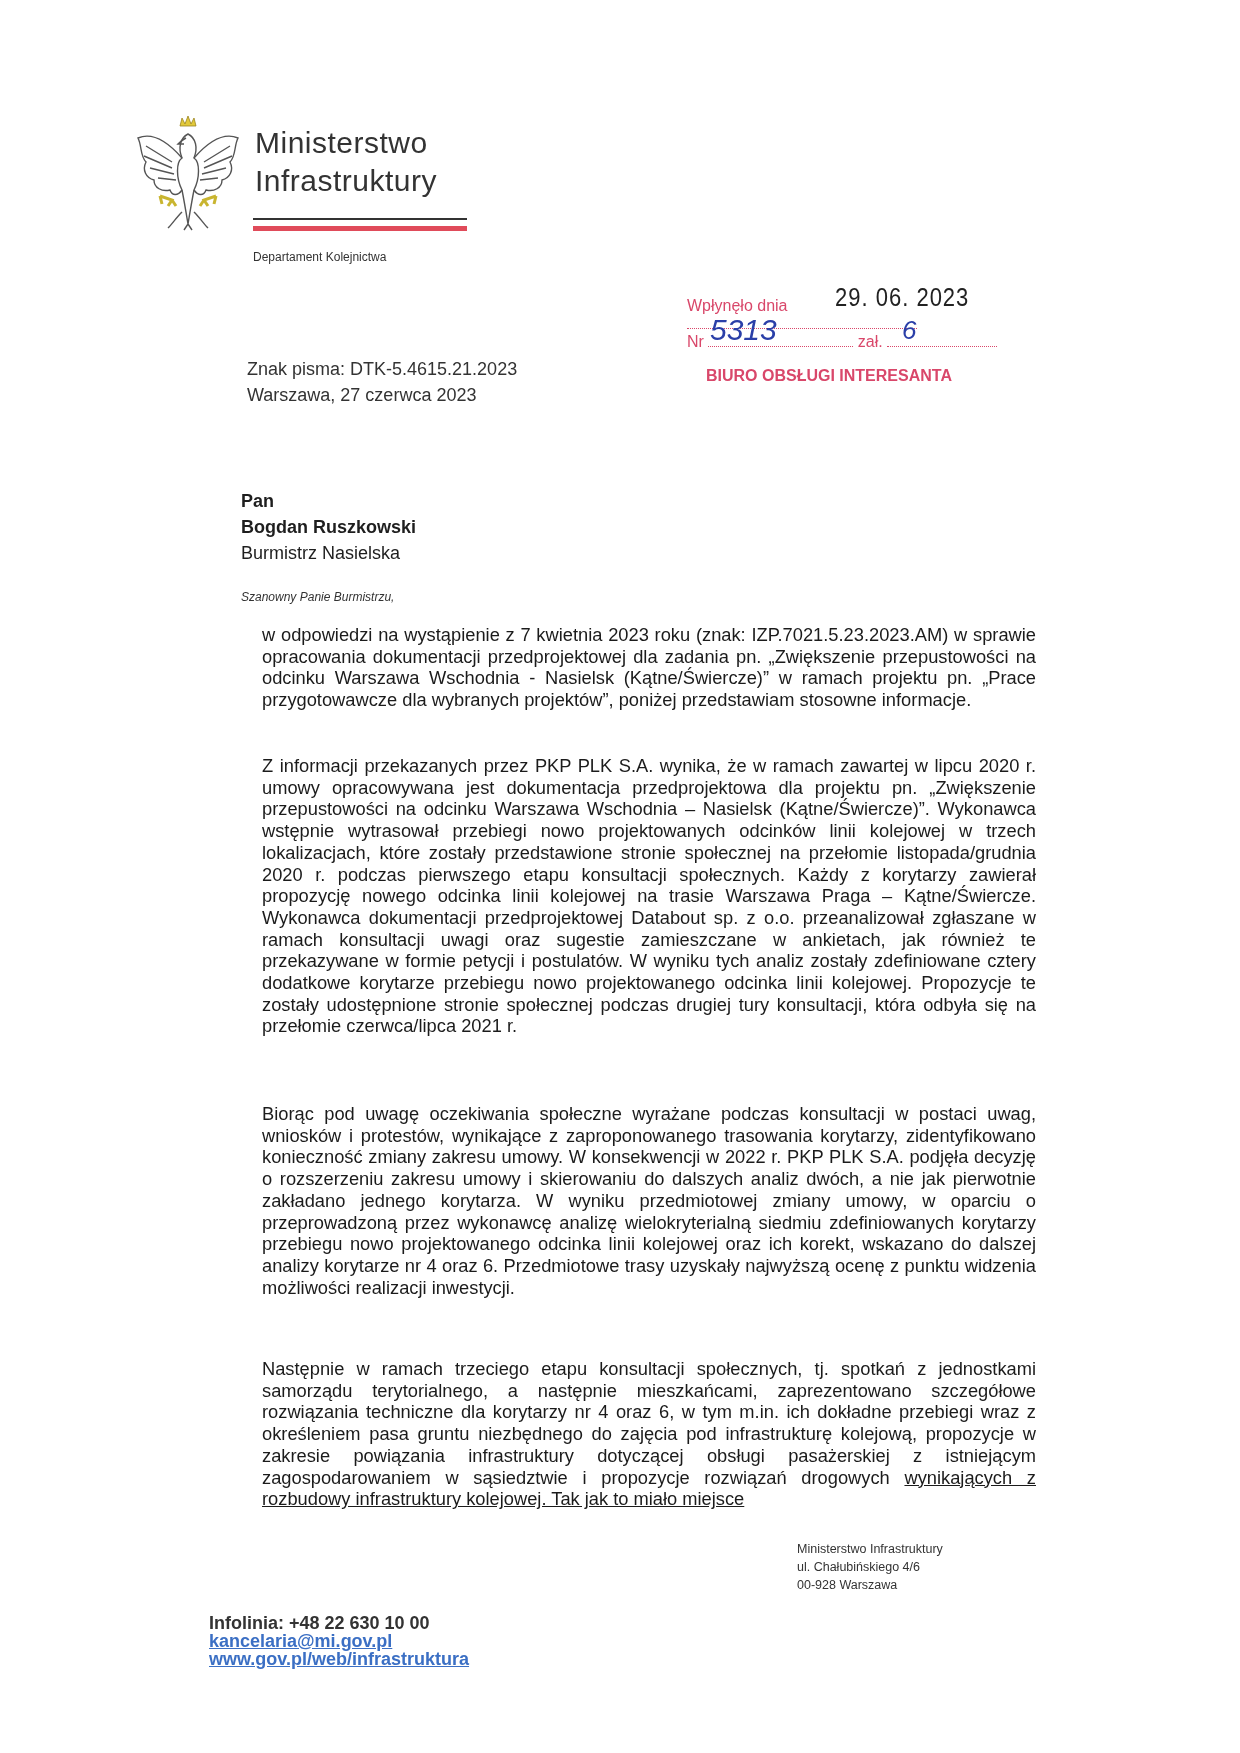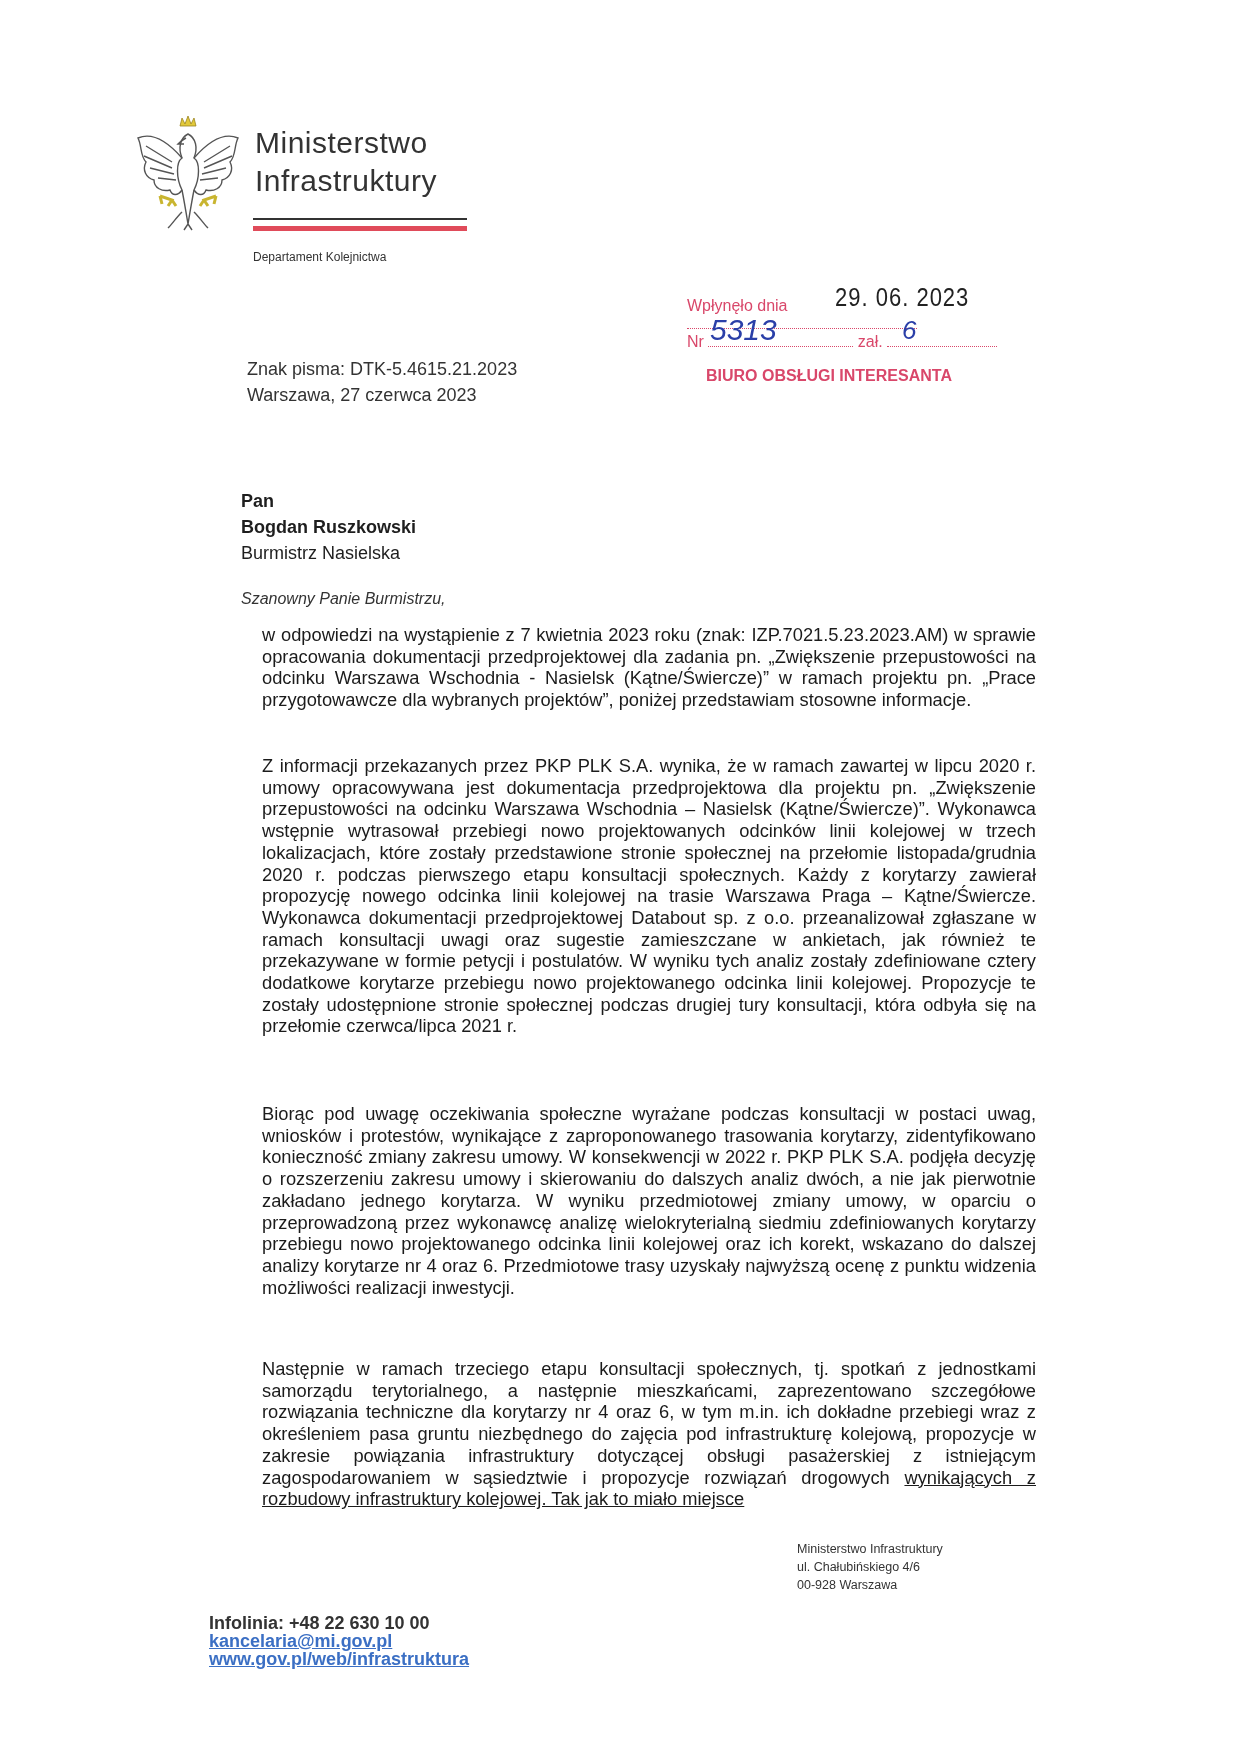--- a/index.html
+++ b/index.html
@@ -21,21 +21,21 @@
   .stamp .row { position: absolute; left: 17px; font-size: 16px; color: #d9476a; }
   .stamp .dots { display: inline-block; border-bottom: 1px dotted #d9476a; height: 12px; vertical-align: baseline; }
   .stamp .nr { position: absolute; left: 40px; top: 58px; font-size: 30px; color: #2a3fa8; font-style: italic; }
   .stamp .zal { position: absolute; left: 232px; top: 60px; font-size: 26px; color: #2a3fa8; font-style: italic; }
   .stamp .biuro { position: absolute; left: 36px; top: 112px; font-size: 16px; font-weight: bold; color: #d9476a; }
 
   .meta { left: 247px; top: 356px; font-size: 18px; line-height: 26px; color: #333; }
 
   .addr { left: 241px; top: 488px; font-size: 18px; line-height: 26px; }
   .addr .b { font-weight: bold; }
-  .greet { left: 241px; top: 590px; font-size: 16px; font-style: italic; color: #333; }
+  .greet { left: 241px; top: 590px; font-size: 12px; font-style: italic; color: #333; }
 
   .body { left: 239px; width: 774px; font-size: 18.3px; line-height: 21.7px; text-align: justify; color: #1b1b1b; margin-left: 23px; }
   #p1 { top: 624px; }
   #p2 { top: 755px; }
   #p3 { top: 1103px; }
   #p4 { top: 1358px; }
   #p4 .ul { text-decoration: underline; }
 
   .foot-left { left: 209px; top: 1614px; font-size: 18px; line-height: 18px; color: #333; font-weight: bold; }
   .foot-left .link { color: #3b6fc4; text-decoration: underline; }

